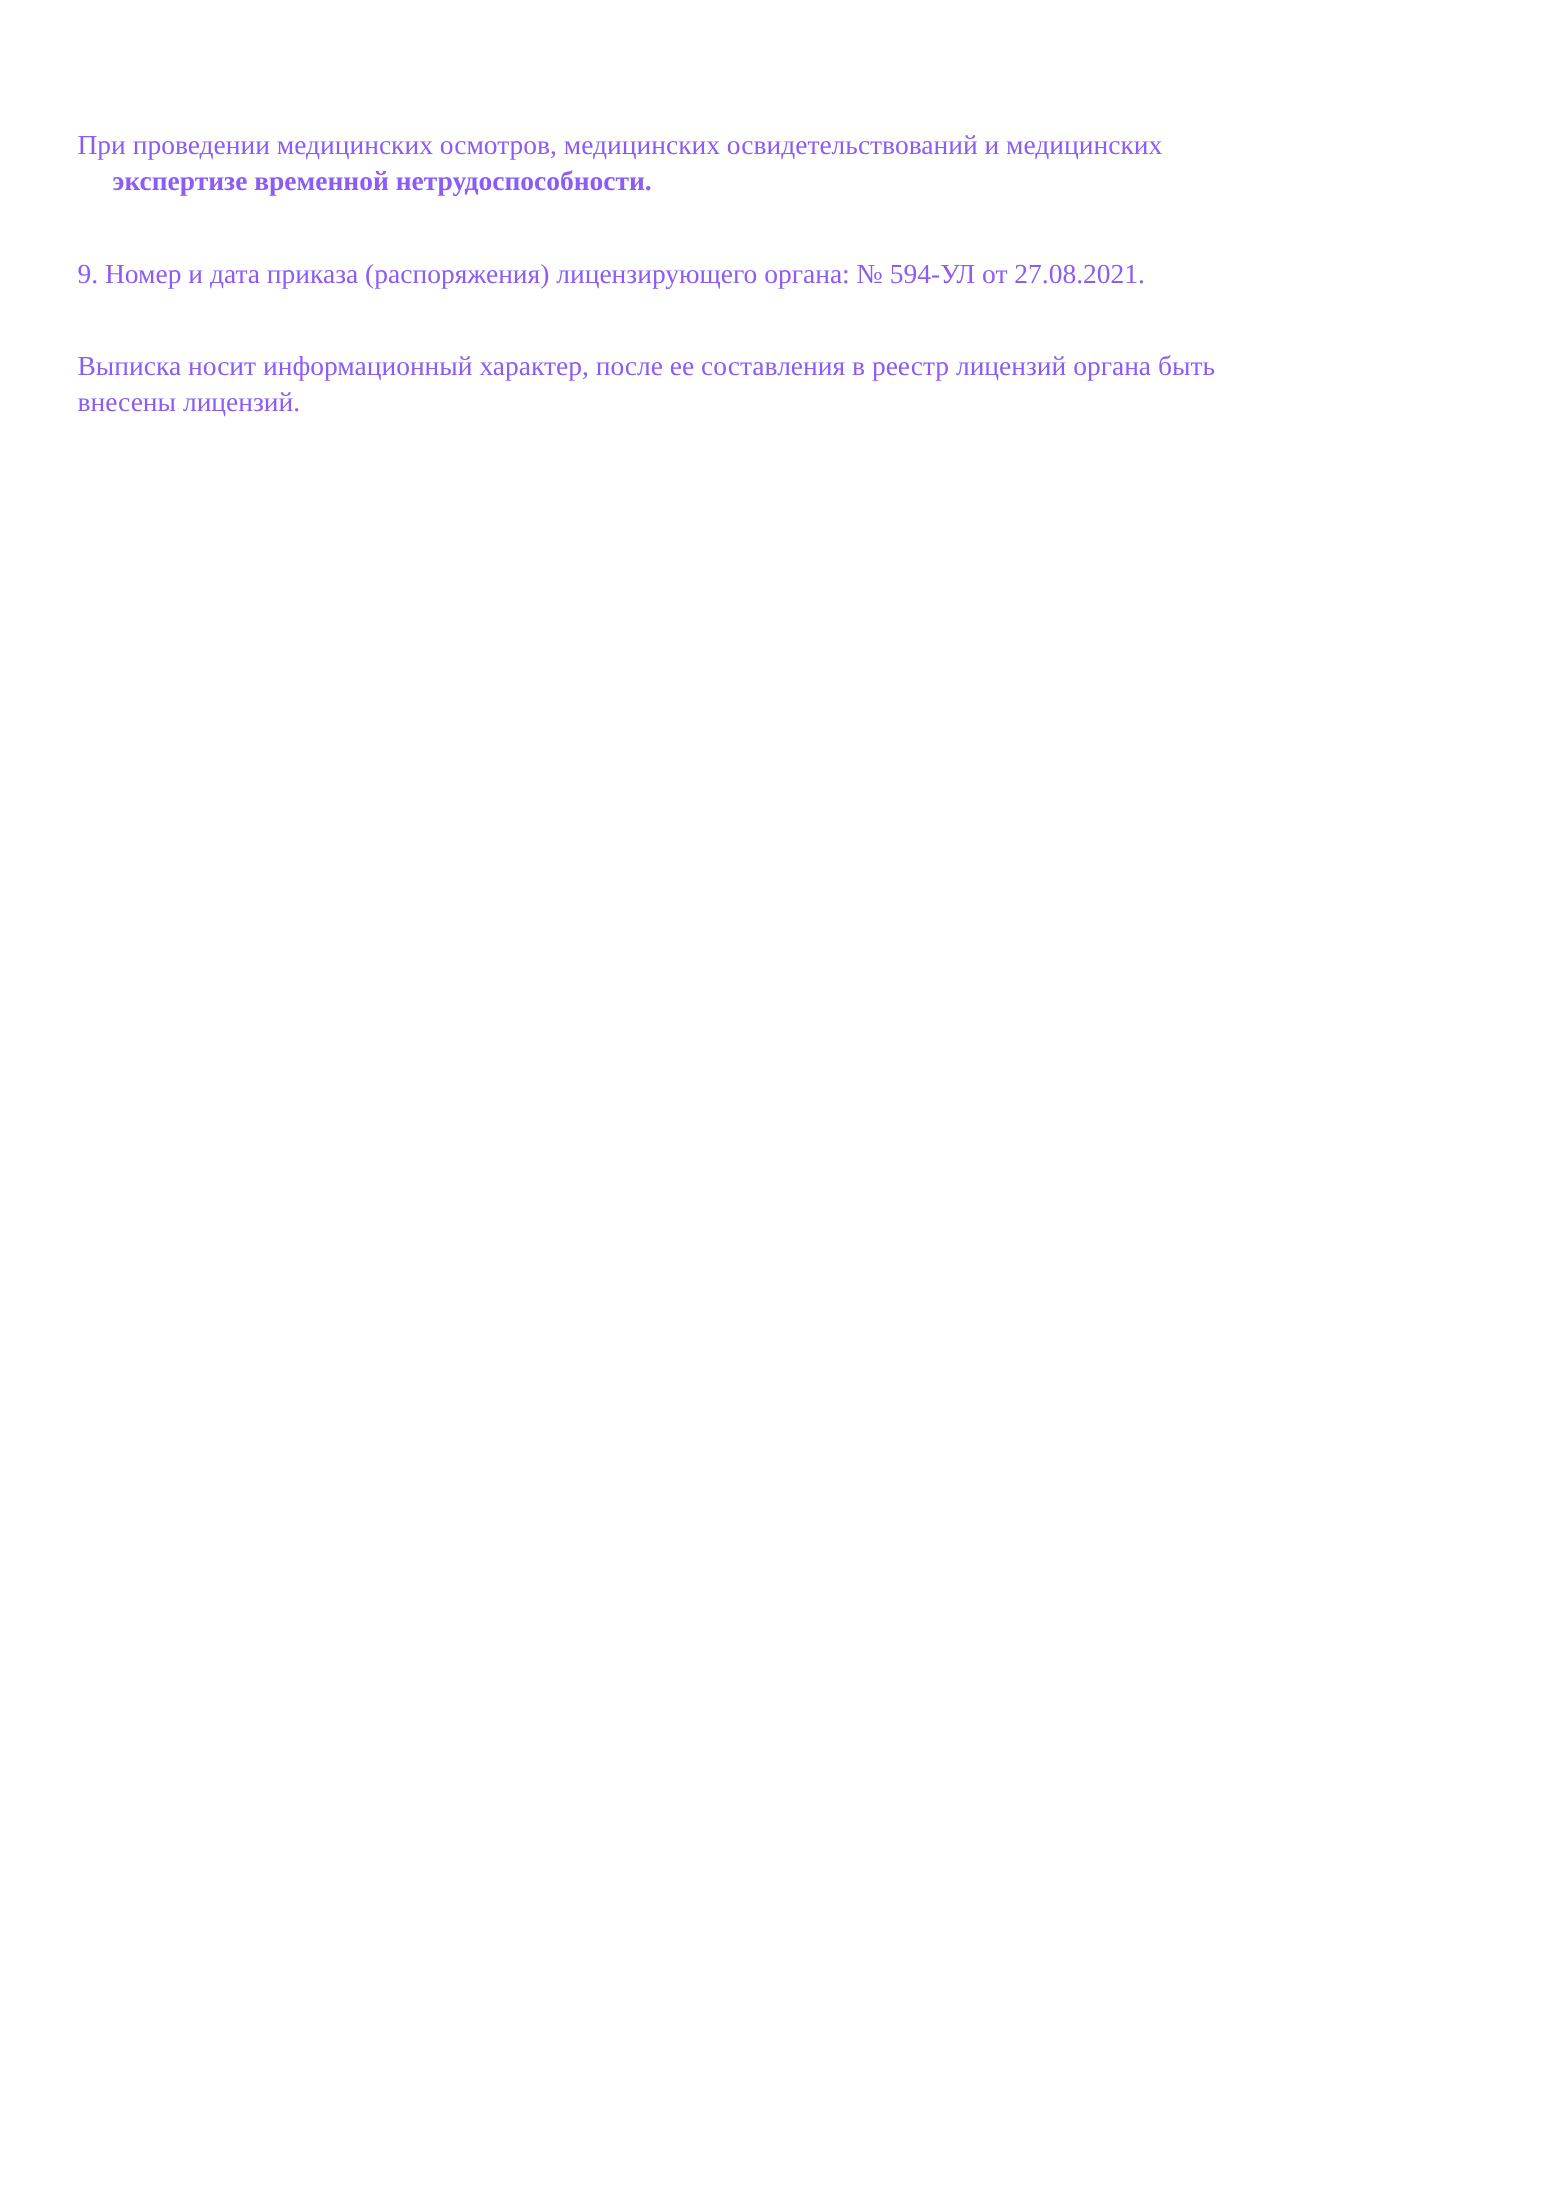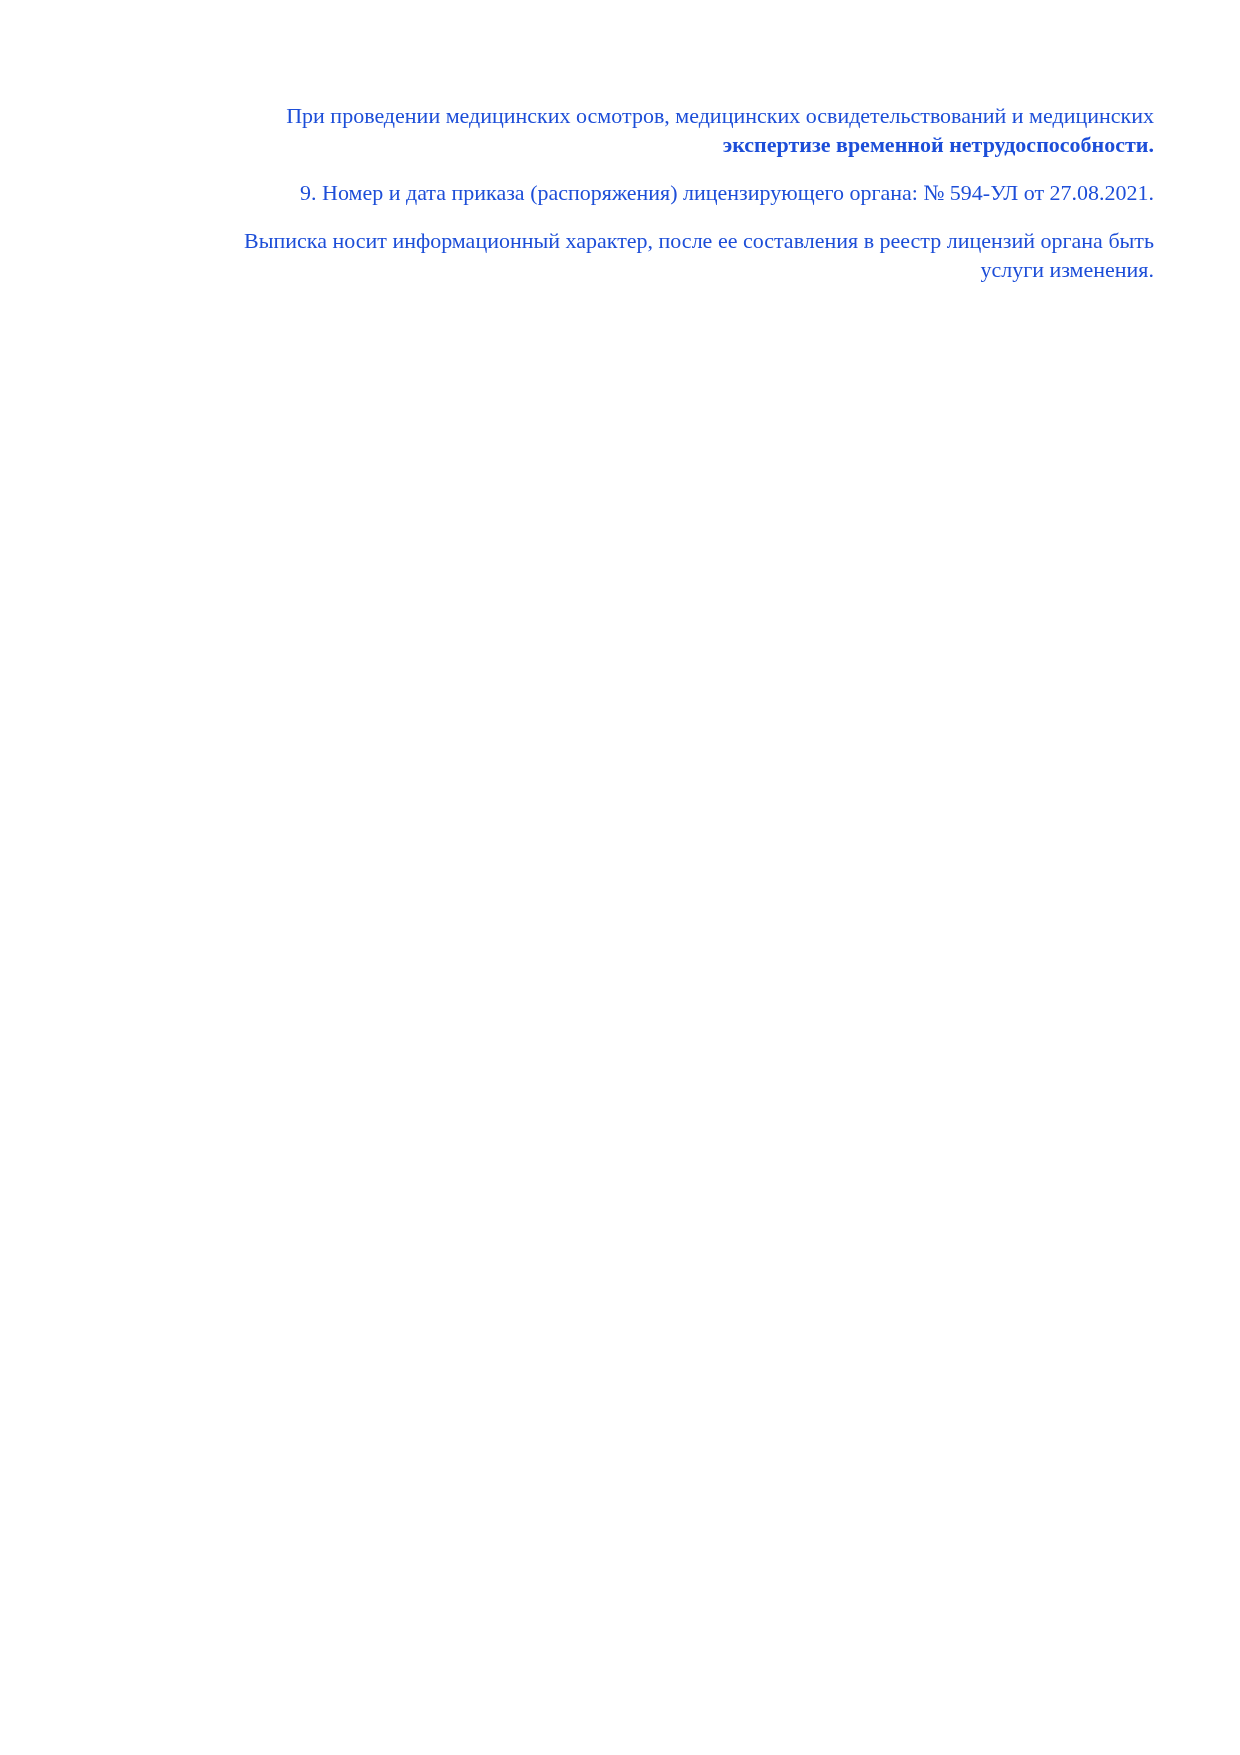--- a/index.html
+++ b/index.html
@@ -8,34 +8,33 @@
     background: #ffffff;
   }
   .page {
     position: relative;
     width: 1240px;
     height: 1755px;
     margin: 0 auto;
     background: #ffffff;
     overflow: hidden;
     box-sizing: border-box;
-    padding: 101px 86px 0 88px;
+    padding: 101px 86px 0 62px;
     font-family: "Liberation Serif", "DejaVu Serif", serif;
     font-size: 22px;
     line-height: 29px;
-    color: #1d4ed8;
-    text-align: right;
+    color: #8b5cf6;
     -webkit-font-smoothing: antialiased;
   }
   .para {
     margin: 0;
     padding: 0;
   }
   .para + .para {
-    margin-top: 19px;
+    margin-top: 45px;
   }
   .line {
     white-space: pre;
   }
   .indent-0 { padding-left: 0; }
   .indent-1 { padding-left: 16px; }
   .indent-2 { padding-left: 28px; font-weight: bold; }
 </style>
 </head>
 <body>
@@ -46,16 +45,16 @@
     <span class="line indent-0" style="display:block">При проведении медицинских осмотров, медицинских освидетельствований и медицинских</span>
     <span class="line indent-2" style="display:block">экспертизе временной нетрудоспособности.</span>
   </p>
 
   <p class="para">
     <span class="line indent-0" style="display:block">9. Номер и дата приказа (распоряжения) лицензирующего органа: № 594-УЛ от 27.08.2021.</span>
   </p>
 
   <p class="para">
     <span class="line indent-0" style="display:block">Выписка носит информационный характер, после ее составления в реестр лицензий органа быть</span>
-    <span class="line indent-0" style="display:block">услуги изменения.</span>
+    <span class="line indent-0" style="display:block">внесены лицензий.</span>
   </p>
 
 </div>
 
 </body></html>

